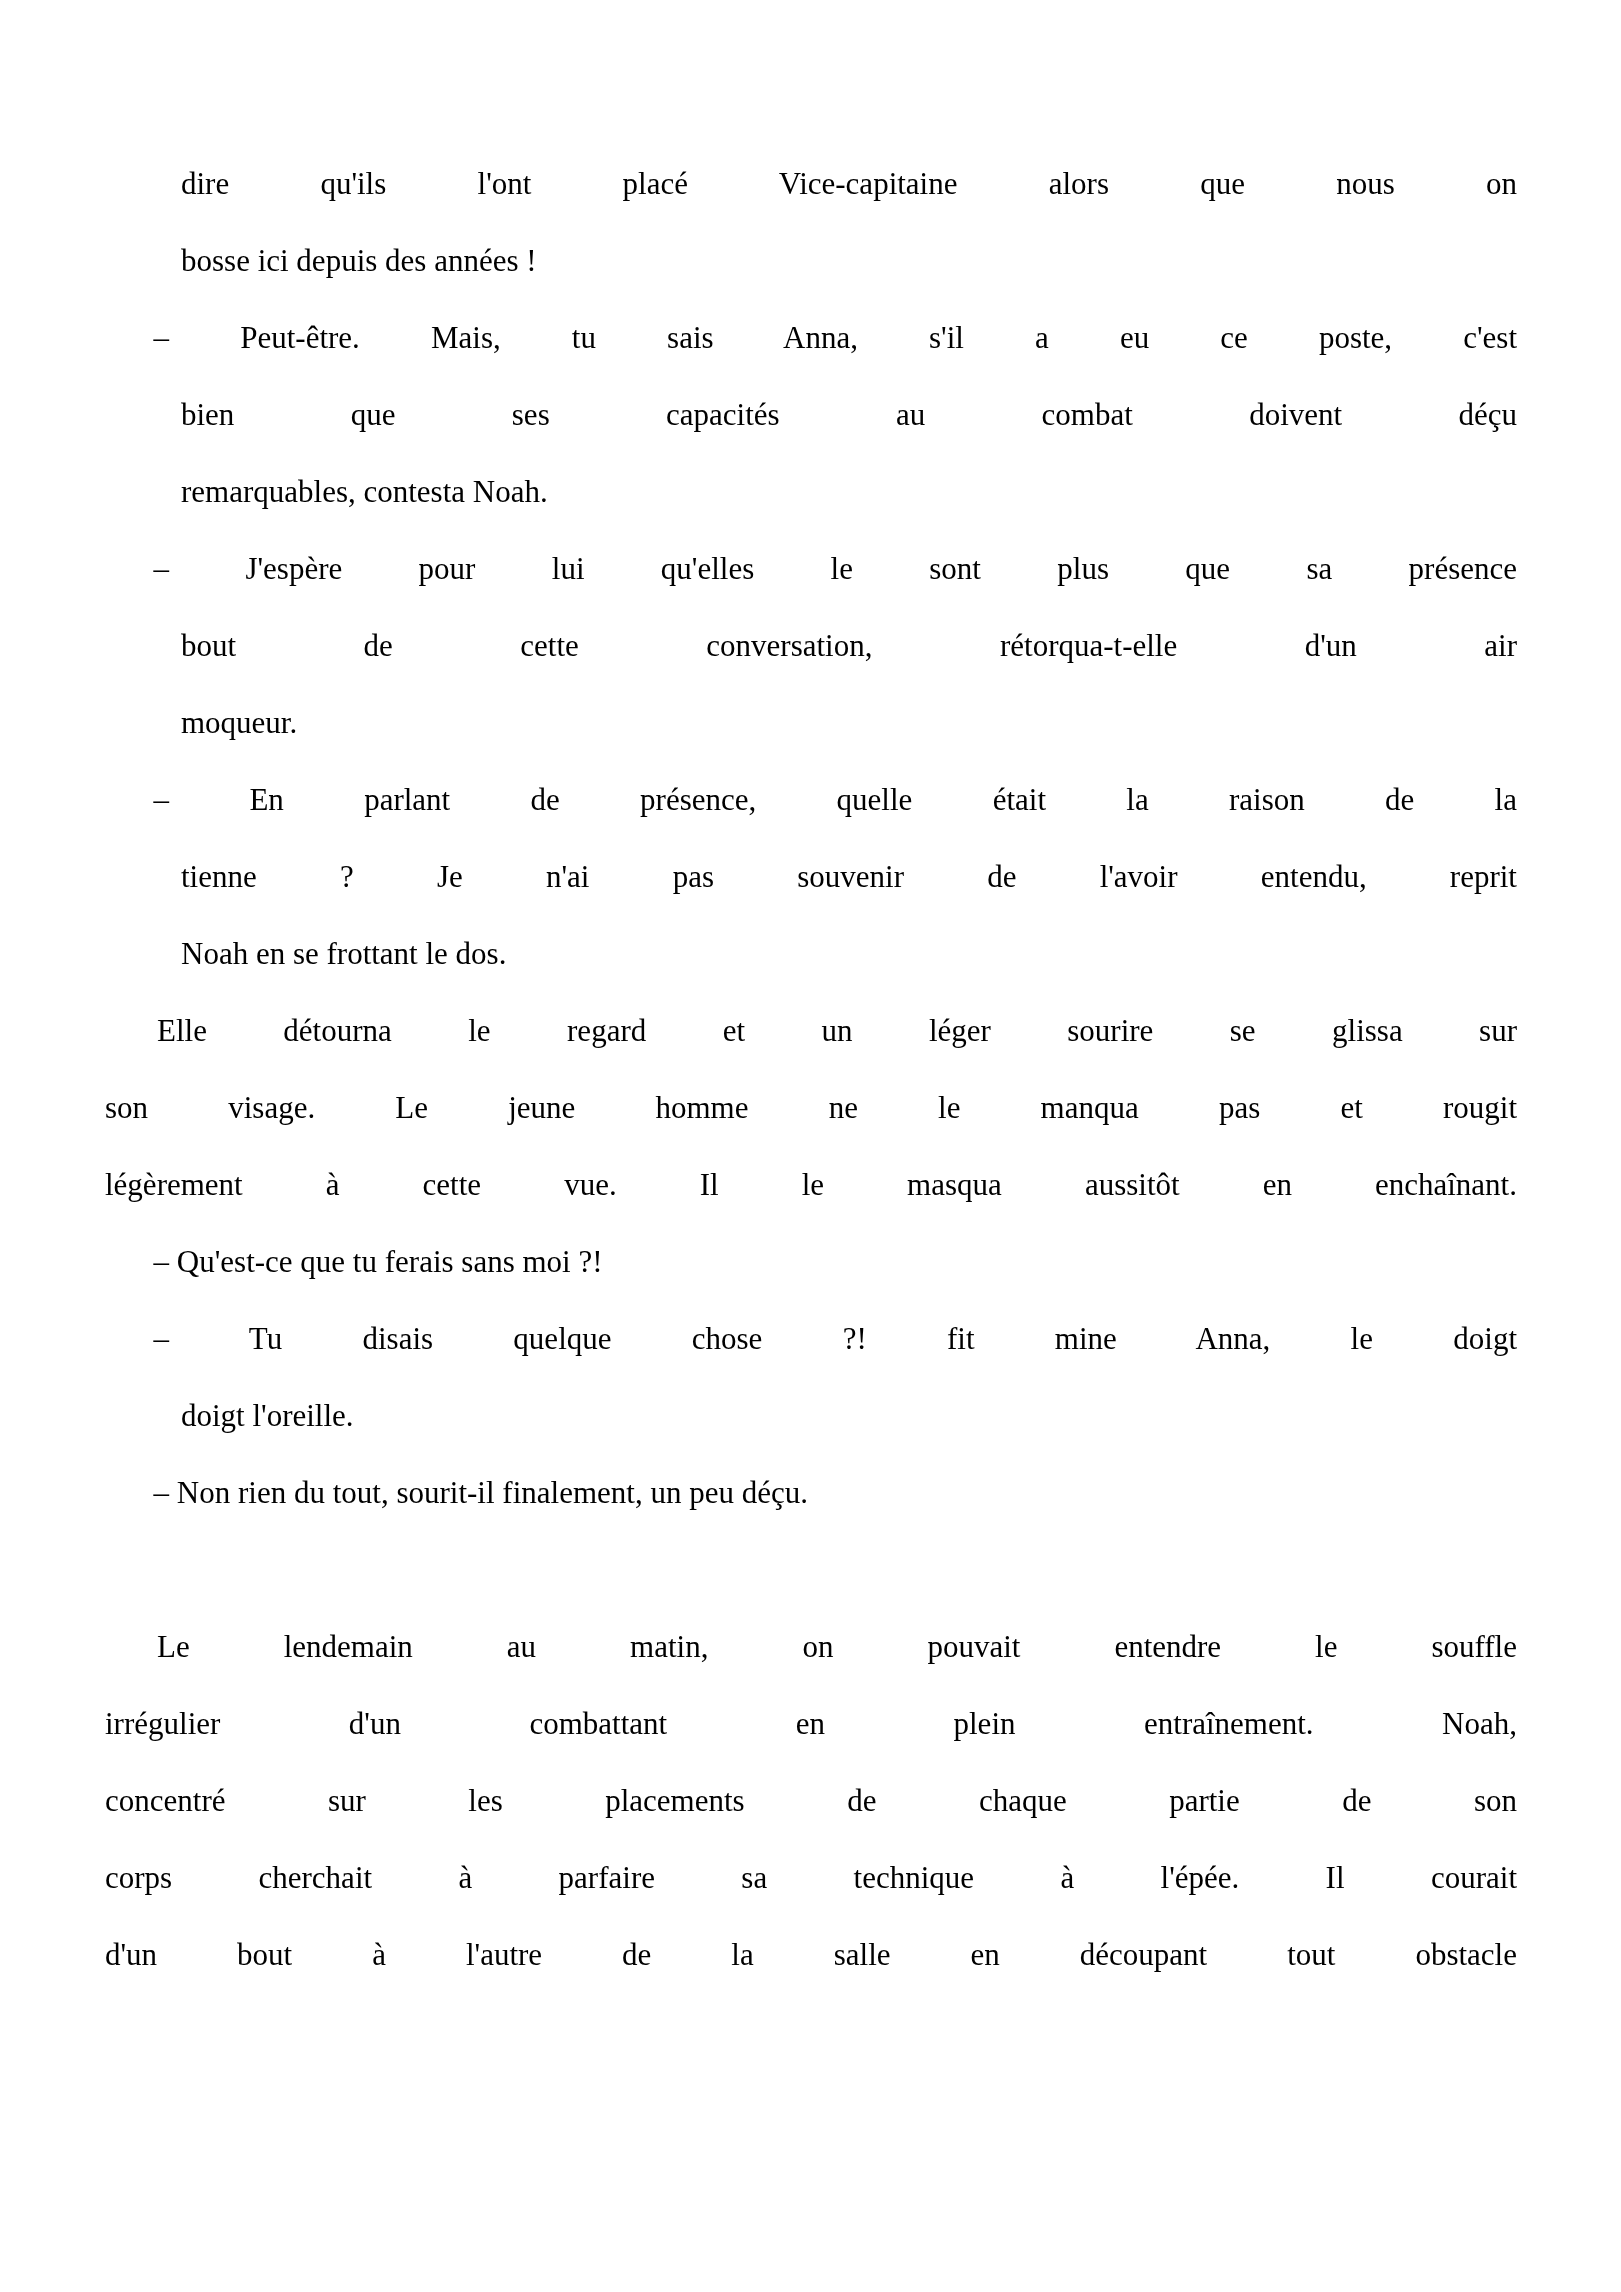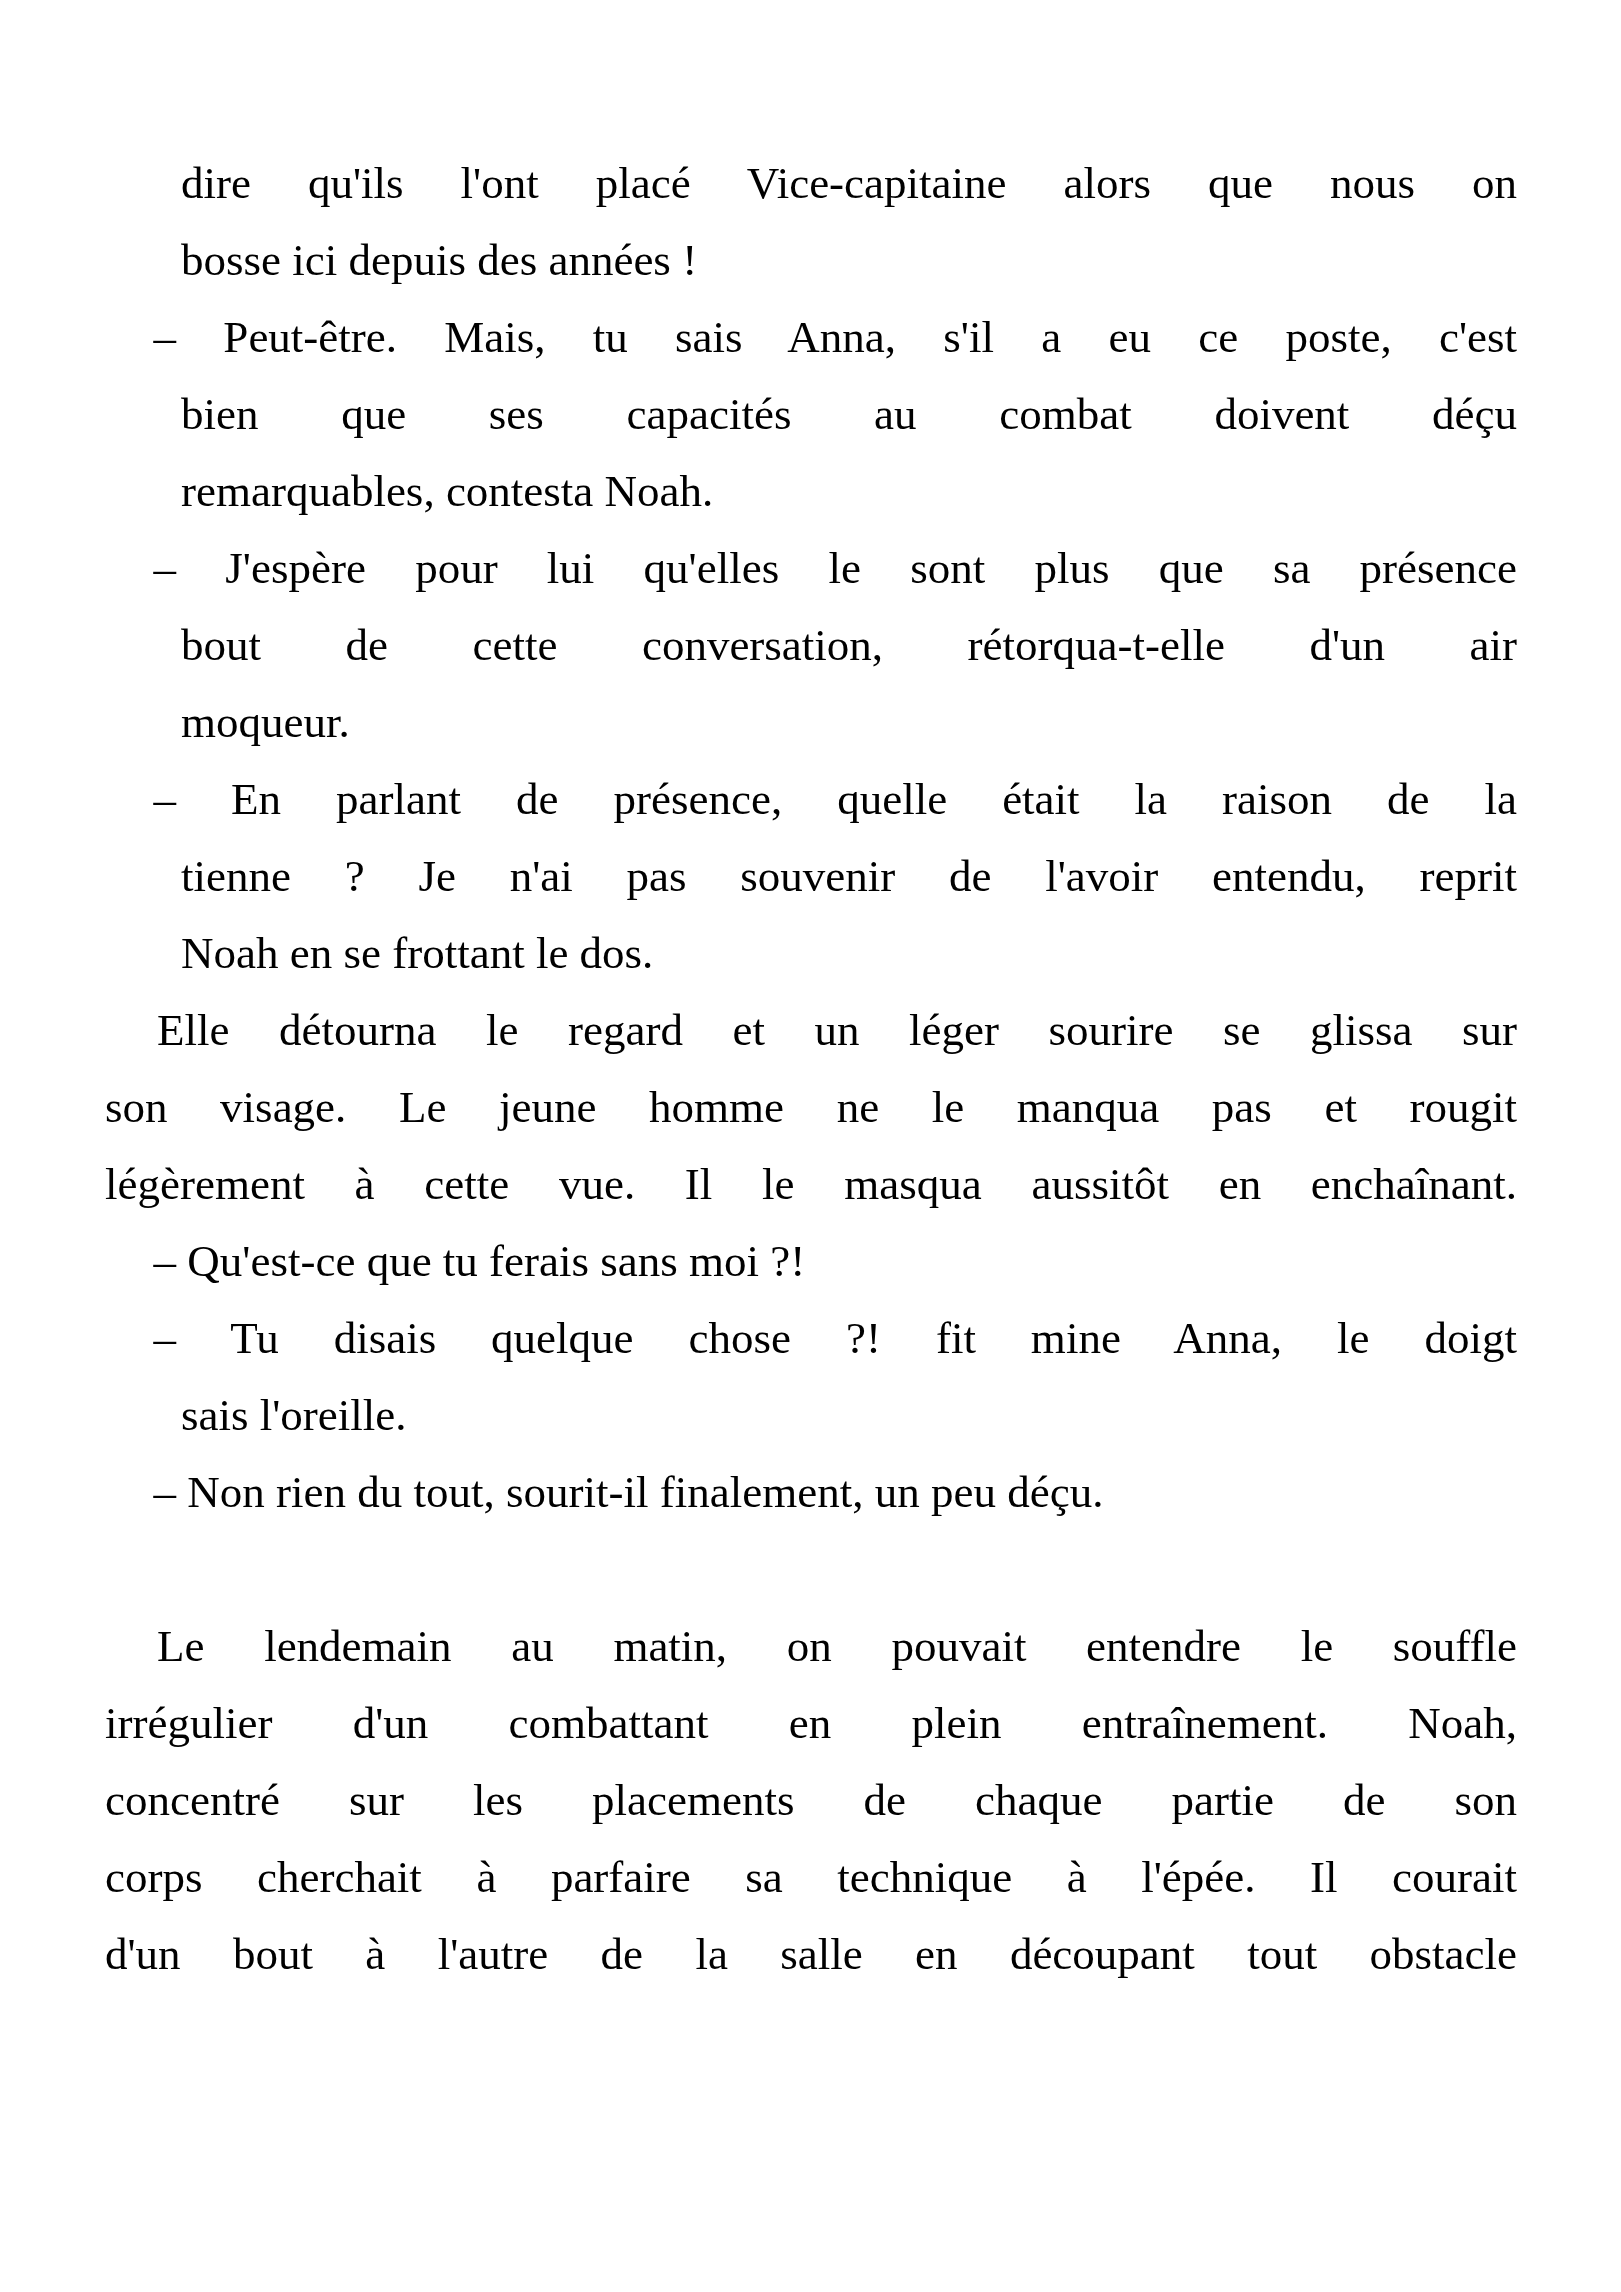--- a/index.html
+++ b/index.html
@@ -9,21 +9,21 @@
   }
   .page {
     position: relative;
     width: 1621px;
     height: 2293px;
     box-sizing: border-box;
     background: #ffffff;
     color: #000000;
     padding: 145px 104px 0 105px;
     font-family: "Liberation Serif", "DejaVu Serif", serif;
-    font-size: 45px;
+    font-size: 31px;
     line-height: 77px;
     overflow: hidden;
   }
   p.para {
     margin: 0;
     text-align: justify;
   }
   
   p.hang {
     margin-left: 76px;
@@ -82,21 +82,21 @@
     <span class="line">son visage. Le jeune homme ne le manqua pas et rougit</span>
     <span class="line">légèrement à cette vue. Il le masqua aussitôt en enchaînant.</span>
   </p>
 
   <p class="para hang dialogue">
     <span class="line first last">– Qu'est-ce que tu ferais sans moi ?!</span>
   </p>
 
   <p class="para hang dialogue">
     <span class="line first">– Tu disais quelque chose ?! fit mine Anna, le doigt</span>
-    <span class="line last">sais l'oreille.</span>
+    <span class="line last">doigt l'oreille.</span>
   </p>
 
   <p class="para hang dialogue">
     <span class="line first last">– Non rien du tout, sourit-il finalement, un peu déçu.</span>
   </p>
 
   <p class="para narrative spaced">
     <span class="line first">Le lendemain au matin, on pouvait entendre le souffle</span>
     <span class="line">irrégulier d'un combattant en plein entraînement. Noah,</span>
     <span class="line">concentré sur les placements de chaque partie de son</span>

